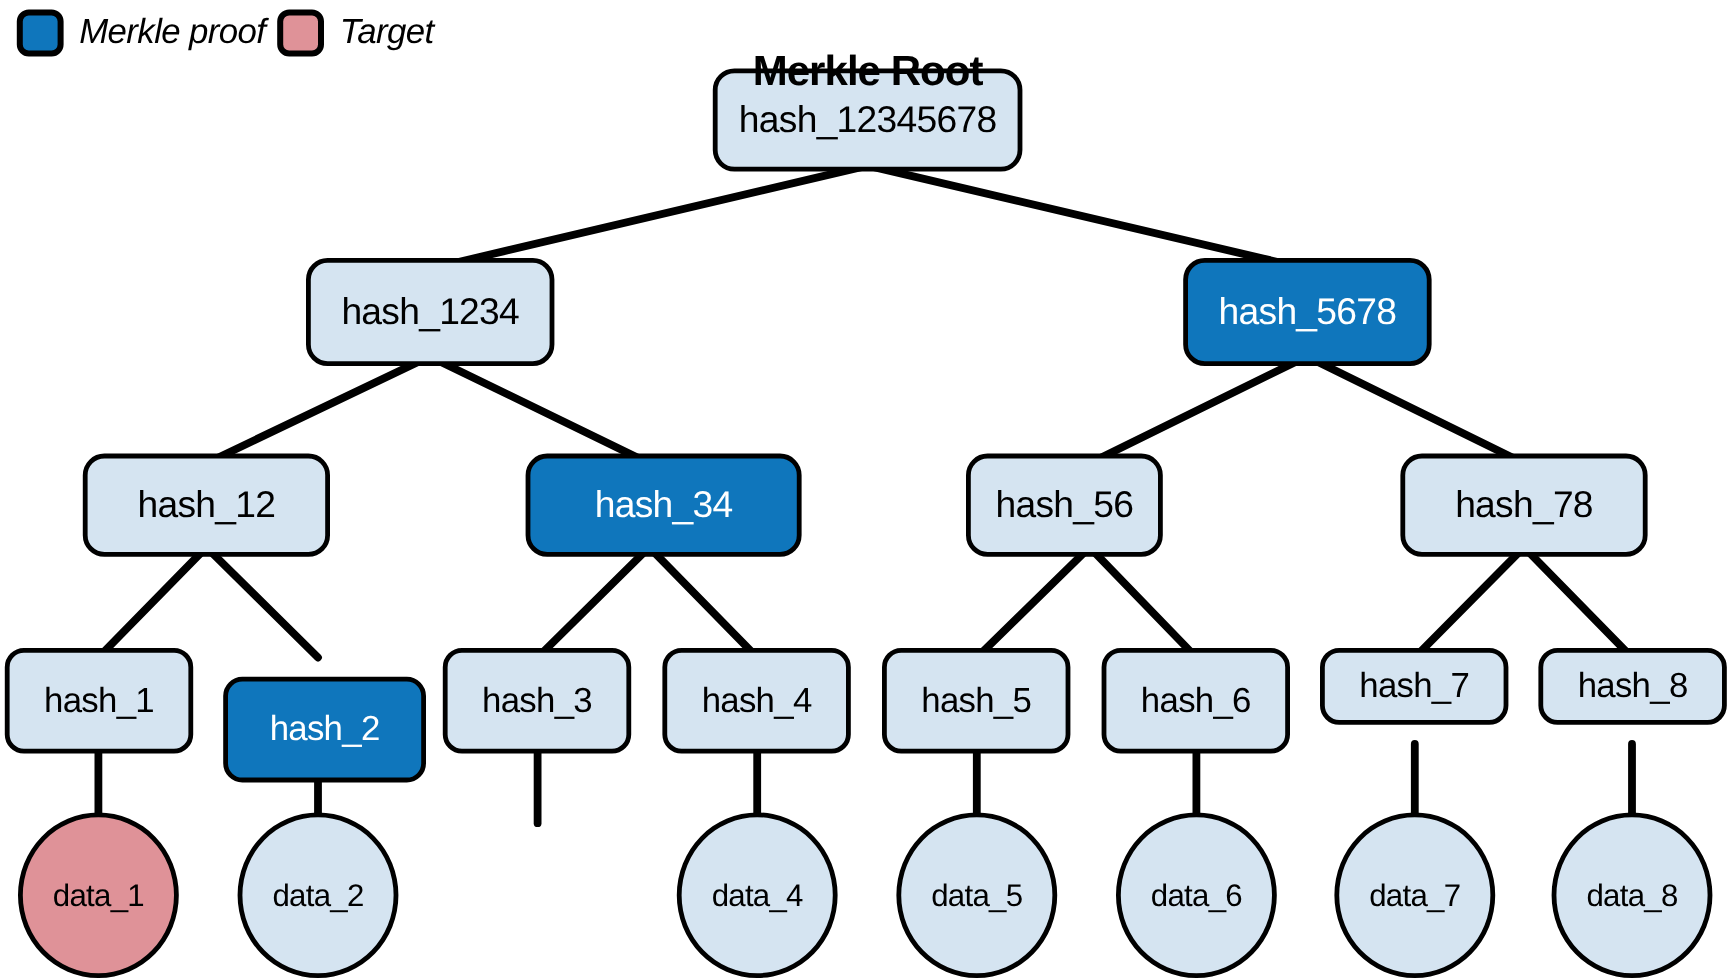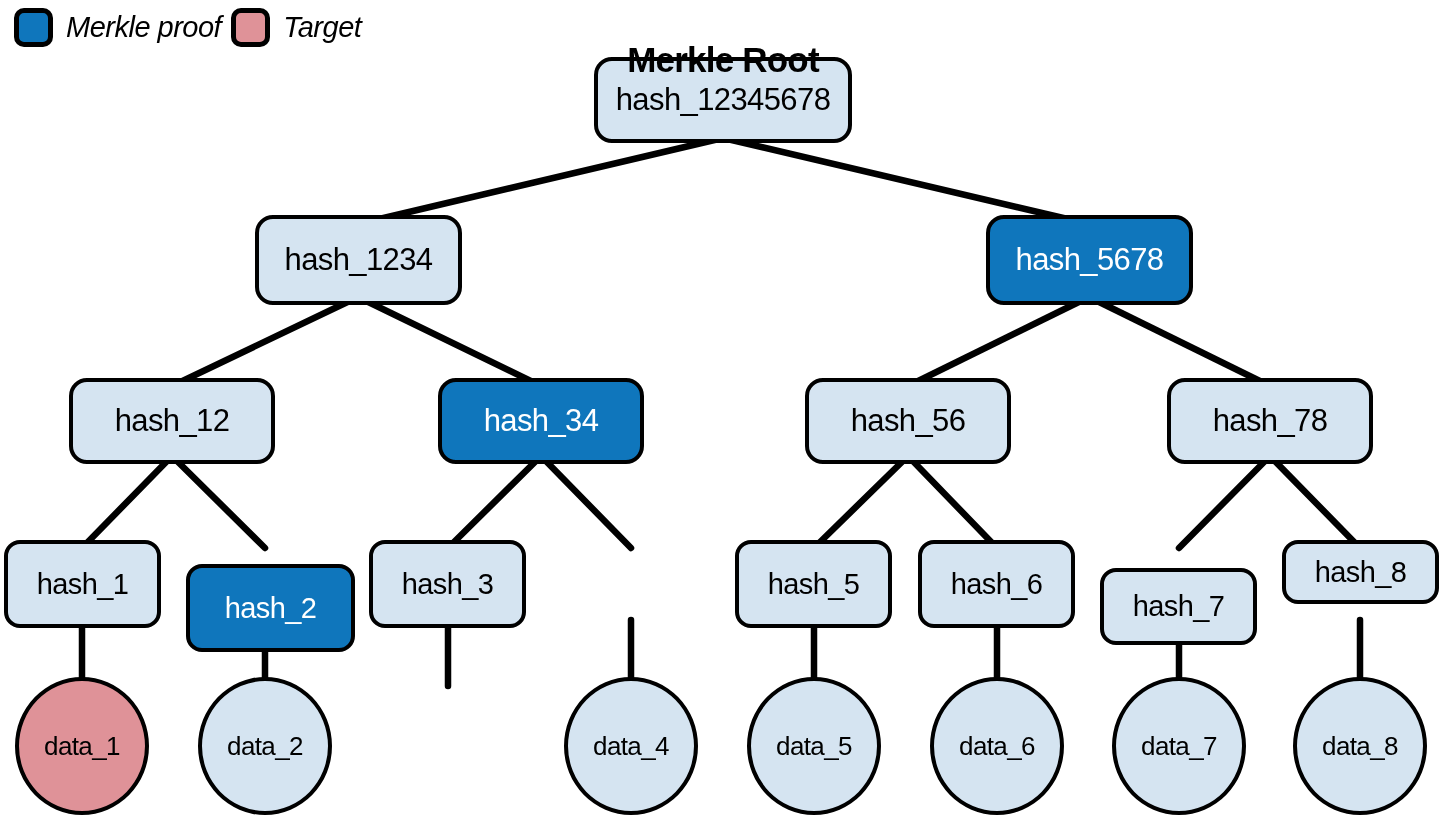--- a/index.html
+++ b/index.html
@@ -71,30 +71,31 @@
   </div>
 
   <div class="title">Merkle Root</div>
 
   <div class="node state-default" style="left:594px;top:57px;width:258px;height:86px">hash_12345678</div>
 
   <div class="node state-default" style="left:255px;top:215px;width:207px;height:90px">hash_1234</div>
   <div class="node state-proof" style="left:986px;top:215px;width:207px;height:90px">hash_5678</div>
 
   <div class="node state-default" style="left:69px;top:378px;width:206px;height:86px">hash_12</div>
-  <div class="node state-proof" style="left:438px;top:378px;width:206px;height:86px">hash_34</div>
-  <div class="node state-default" style="left:805px;top:378px;width:206px;height:86px">hash_56</div>
+  <div class="node state-proof" style="left:438px;top:378px;width:230px;height:86px">hash_34</div>
+  <div class="node state-default" style="left:805px;top:378px;width:164px;height:86px">hash_56</div>
   <div class="node state-default" style="left:1167px;top:378px;width:206px;height:86px">hash_78</div>
 
   <div class="node small state-default" style="left:4px;top:540px;width:157px;height:88px">hash_1</div>
   <div class="node small state-proof" style="left:186px;top:564px;width:169px;height:88px">hash_2</div>
   <div class="node small state-default" style="left:369px;top:540px;width:157px;height:88px">hash_3</div>
+  <div class="node small state-default" style="left:552px;top:540px;width:157px;height:88px">hash_4</div>
   <div class="node small state-default" style="left:735px;top:540px;width:157px;height:88px">hash_5</div>
   <div class="node small state-default" style="left:918px;top:540px;width:157px;height:88px">hash_6</div>
-  <div class="node small state-default" style="left:1100px;top:568px;width:157px;height:77px">hash_7</div>
+  <div class="node small state-default" style="left:1100px;top:540px;width:157px;height:64px">hash_7</div>
   <div class="node small state-default" style="left:1282px;top:540px;width:157px;height:64px">hash_8</div>
 
   <div class="node circle state-target" style="left:15px;top:677px;width:134px;height:138px">data_1</div>
   <div class="node circle state-default" style="left:198px;top:677px;width:134px;height:138px">data_2</div>
   <div class="node circle state-default" style="left:564px;top:677px;width:134px;height:138px">data_4</div>
   <div class="node circle state-default" style="left:747px;top:677px;width:134px;height:138px">data_5</div>
   <div class="node circle state-default" style="left:930px;top:677px;width:134px;height:138px">data_6</div>
   <div class="node circle state-default" style="left:1112px;top:677px;width:134px;height:138px">data_7</div>
   <div class="node circle state-default" style="left:1293px;top:677px;width:134px;height:138px">data_8</div>
 

